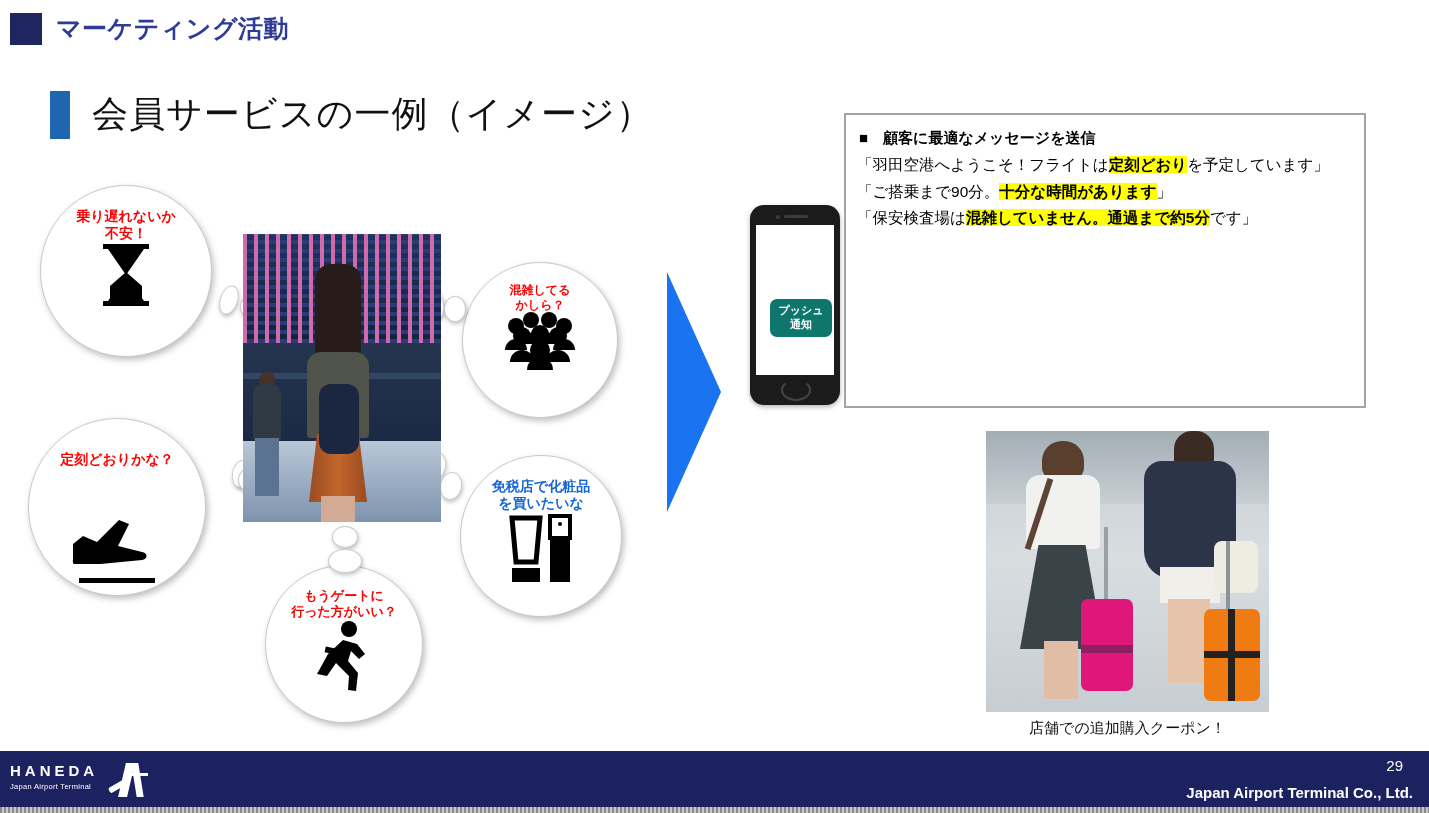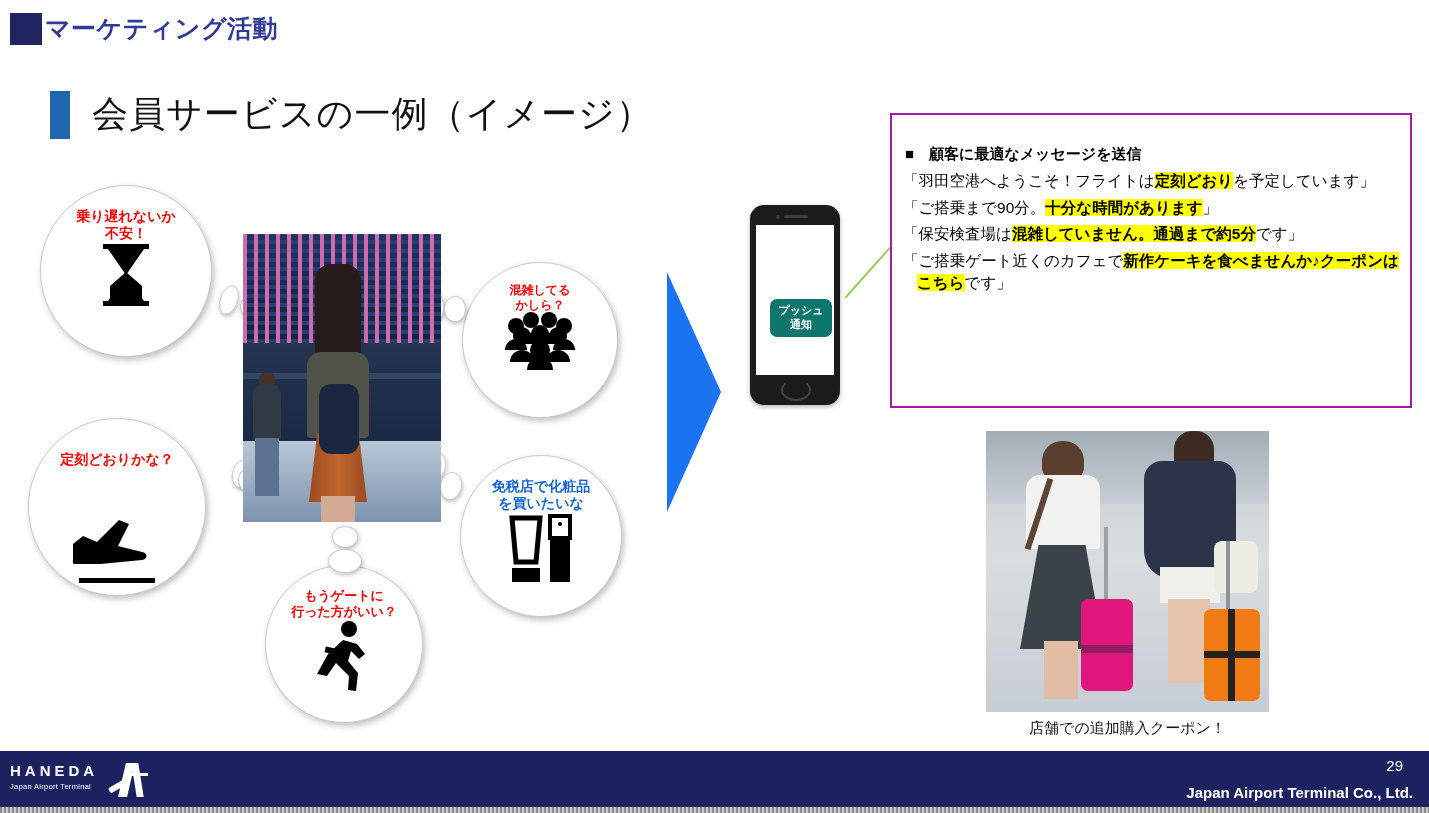--- a/index.html
+++ b/index.html
@@ -6,21 +6,21 @@
   body{
     width:1429px;height:813px;
     background:#ffffff;
     font-family:"Liberation Sans","DejaVu Sans",sans-serif;
     overflow:hidden;
     position:relative;
   }
   .slide{position:absolute;inset:0;background:#fff;}
 
   
-  .kicker{position:absolute;left:10px;top:12px;display:flex;align-items:center;gap:3px;}
+  .kicker{position:absolute;left:10px;top:12px;display:flex;align-items:center;gap:14px;}
   .kicker-mark{width:32px;height:32px;background:#1F2560;}
   .kicker-text{font-size:25px;font-weight:bold;color:#2E3C96;letter-spacing:.5px;}
 
   .subtitle{position:absolute;left:50px;top:90px;display:flex;align-items:center;gap:22px;}
   .subtitle-mark{width:20px;height:48px;background:#1F65B0;}
   .subtitle-text{font-size:36px;color:#111;letter-spacing:1px;}
 
   
   .bubble{
     position:absolute;border-radius:50%;
@@ -91,22 +91,22 @@
   .phone-speaker{position:absolute;left:34px;top:10px;width:24px;height:3px;background:#3d3d3d;border-radius:2px;}
   .phone-cam{position:absolute;left:26px;top:10px;width:4px;height:4px;background:#3d3d3d;border-radius:50%;}
   .phone-home{position:absolute;left:31px;top:174px;width:26px;height:18px;border:2px solid #444;border-radius:50%;border-top-color:transparent;}
   .push{position:absolute;left:14px;top:74px;width:62px;height:38px;background:#0f766e;border-radius:7px;
     display:flex;align-items:center;justify-content:center;}
   .push span{color:#fff;font-size:11px;font-weight:bold;line-height:1.25;text-align:center;white-space:pre-line;}
 
   .connector{position:absolute;left:845px;top:240px;width:55px;height:60px;}
 
   
-  .msgbox{position:absolute;left:890px;top:113px;width:522px;height:295px;
-    border:2px solid #a21caf;background:#fff;box-sizing:border-box;padding:28px 11px 0 11px;}
+  .msgbox{position:absolute;left:844px;top:113px;width:522px;height:295px;
+    border:2px solid #a3a3a3;background:#fff;box-sizing:border-box;padding:12px 11px 0 11px;}
   .msg-head{font-size:15px;font-weight:bold;color:#000;margin:2px 0 6px 2px;}
   .msg-line{font-size:15.5px;color:#000;line-height:1.40;margin-bottom:5px;
     text-indent:0;padding-left:14px;}
   .hl{background:#FFFF00;font-weight:bold;}
   .msg-line.wrap{padding-left:14px;text-indent:-14px;}
 
   
   .photo2{position:absolute;left:986px;top:431px;width:283px;height:281px;overflow:hidden;
     background:#cfd5d8;}
   .p2-bg{position:absolute;inset:0;background:linear-gradient(180deg,#c4cdd3 0%,#d8dde0 45%,#c7ced3 100%);}
@@ -295,23 +295,20 @@
     <div class="msg-head">■　顧客に最適なメッセージを送信</div>
     <div class="msg-line wrap">
       <span>「羽田空港へようこそ！フライトは</span><span class="hl">定刻どおり</span><span>を予定しています」</span>
     </div>
     <div class="msg-line wrap">
       <span>「ご搭乗まで90分。</span><span class="hl">十分な時間があります</span><span>」</span>
     </div>
     <div class="msg-line wrap">
       <span>「保安検査場は</span><span class="hl">混雑していません。通過まで約5分</span><span>です」</span>
     </div>
-    <div class="msg-line wrap">
-      <span>「ご搭乗ゲート近くのカフェで</span><span class="hl">新作ケーキを食べませんか♪クーポンはこちら</span><span>です」</span>
-    </div>
   </div>
 
   <div class="photo2">
     <div class="p2-bg"></div>
       <div class="p2-blur"></div>
     <div class="p2-w1">
       <div class="head"></div>
         <div class="shirt"></div>
         <div class="strap"></div>
       <div class="skirt"></div>

